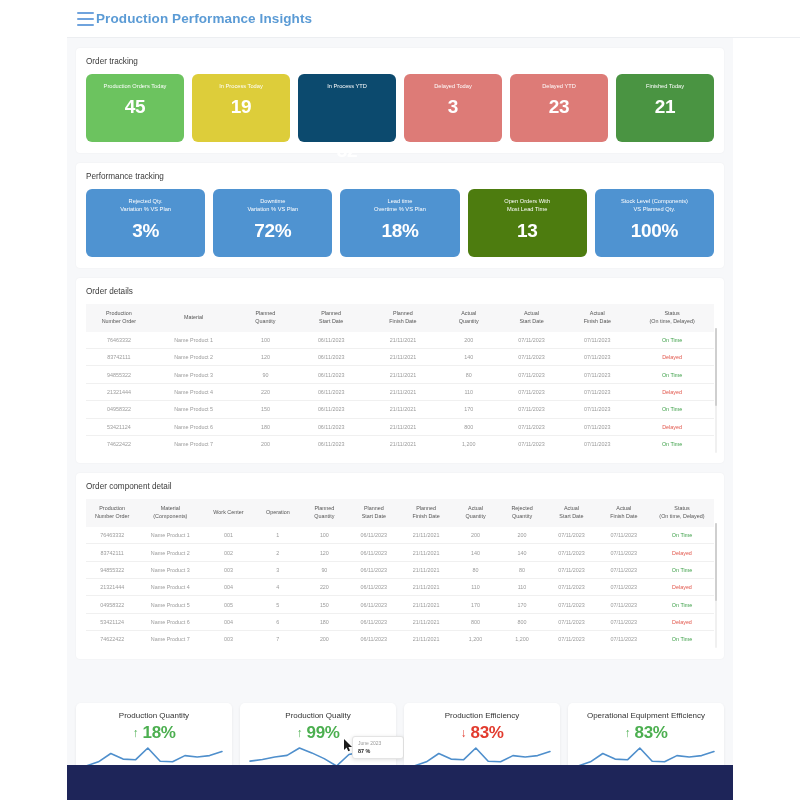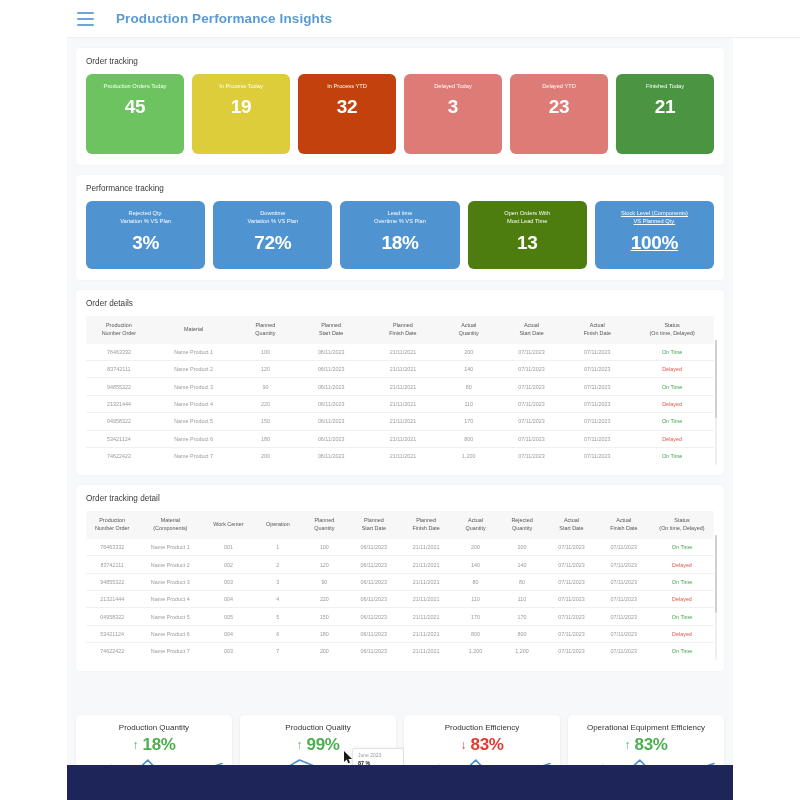--- a/index.html
+++ b/index.html
@@ -7,41 +7,41 @@
     width: 800px; height: 800px;
     background: #ffffff;
     font-family: "Liberation Sans", sans-serif;
     overflow: hidden;
   }
   .page { position: relative; width: 800px; height: 800px; background:#ffffff; }
 
   
   .topbar {
     position:absolute; left:67px; top:0; width:733px; height:38px;
-    background:#ffffff; display:flex; align-items:center; gap:22px;
+    background:#ffffff; display:flex; align-items:center; gap:2px;
     padding-left:10px; border-bottom:1px solid #eceef1;
   }
   .hamburger { width:17px; height:14px; display:flex; flex-direction:column;
     justify-content:space-between; cursor:pointer; }
   .hamburger span { display:block; height:2px; background:#6fa3dd; border-radius:1px; }
   .app-title { color:#5b9bd5; font-size:13.5px; font-weight:bold; letter-spacing:.1px; }
 
   
   .content {
     position:absolute; left:67px; top:38px; width:666px; height:727px;
     background:#f7f8fa; padding:10px 9px 0 9px;
   }
 
   .panel { background:#ffffff; border-radius:4px; padding:9px 10px 11px 10px;
     margin-bottom:10px; box-shadow:0 0 2px rgba(0,0,0,.05); }
   .panel-title { font-size:8.2px; color:#3a3a3a; margin-bottom:8px; font-weight:normal; }
 
   
   .kpi-row { display:flex; gap:8px; }
-  .kpi { flex:1; border-radius:6px; height:80px; display:flex; flex-direction:column;
+  .kpi { flex:1; border-radius:6px; height:68px; display:flex; flex-direction:column;
     align-items:center; justify-content:flex-start; padding-top:9px; color:#fff; }
   .kpi-label { font-size:5.7px; line-height:1.35; text-align:center; padding:0 4px;
     font-weight:normal; }
   .kpi-value { font-size:19px; font-weight:bold; margin-top:5px; letter-spacing:-.3px; }
   .kpi.tall { height:68px; }
   .kpi.tall .kpi-value { margin-top:7px; }
 
   
   .tbl-wrap { position:relative; }
   table { width:100%; border-collapse:collapse; table-layout:fixed; }
@@ -116,21 +116,21 @@
       <div class="panel-title">Order tracking</div>
       <div class="kpi-row" id="order-kpis">
           <div class="kpi" style="background: rgb(108, 195, 95);">
             <div class="kpi-label">Production Orders Today</div>
             <div class="kpi-value">45</div>
           </div>
           <div class="kpi" style="background: rgb(221, 205, 58);">
             <div class="kpi-label">In Process Today</div>
             <div class="kpi-value">19</div>
           </div>
-          <div class="kpi" style="background: #c2410c;">
+          <div class="kpi" style="background: #0c4a6e; gap: 44px;">
             <div class="kpi-label">In Process YTD</div>
             <div class="kpi-value">32</div>
           </div>
           <div class="kpi" style="background: rgb(221, 123, 119);">
             <div class="kpi-label">Delayed Today</div>
             <div class="kpi-value">3</div>
           </div>
           <div class="kpi" style="background: rgb(221, 123, 119);">
             <div class="kpi-label">Delayed YTD</div>
             <div class="kpi-value">23</div>
@@ -154,21 +154,21 @@
             <div class="kpi-value">72%</div>
           </div>
           <div class="kpi tall" style="background: rgb(79, 147, 209);">
             <div class="kpi-label">Lead time<br>Overtime % VS Plan</div>
             <div class="kpi-value">18%</div>
           </div>
           <div class="kpi tall" style="background: #4d7c0f;">
             <div class="kpi-label">Open Orders With<br>Most Lead Time</div>
             <div class="kpi-value">13</div>
           </div>
-          <div class="kpi tall" style="background: rgb(79, 147, 209); text-decoration: underline;">
+          <div class="kpi tall" style="background: rgb(79, 147, 209);">
             <div class="kpi-label">Stock Level (Components)<br>VS Planned Qty.</div>
             <div class="kpi-value">100%</div>
           </div>
         </div>
     </div>
 
     <div class="panel">
       <div class="panel-title">Order details</div>
       <div class="tbl-wrap">
         <table id="order-details-table">
@@ -264,21 +264,21 @@
                 <td class="status-ontime">On Time</td>
               </tr>
             </tbody>
           </table>
         <div class="vtrack"></div>
         <div class="vscroll"></div>
       </div>
     </div>
 
     <div class="panel">
-      <div class="panel-title">Order tracking detail</div>
+      <div class="panel-title">Order component detail</div>
       <div class="tbl-wrap">
         <table id="order-component-table">
             <thead>
               <tr>
                 <th style="width: 9%;">Production<br>Number Order</th>
                 <th style="width: 11%;">Material<br>(Components)</th>
                 <th style="width: 9%;">Work Center</th>
                 <th style="width: 8%;">Operation</th>
                 <th style="width: 8%;">Planned<br>Quantity</th>
                 <th style="width: 9%;">Planned<br>Start Date</th>

